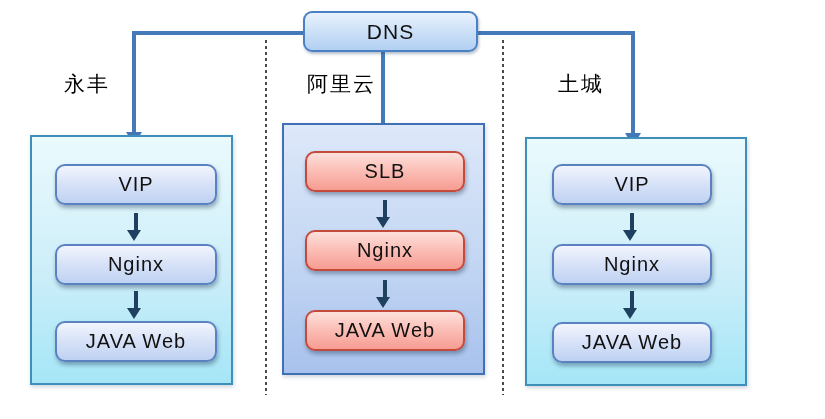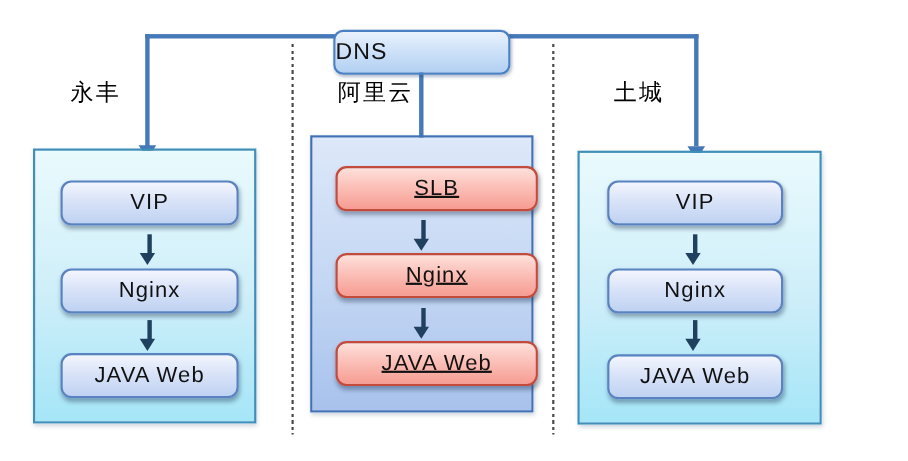--- a/index.html
+++ b/index.html
@@ -5,25 +5,25 @@
   html,body{margin:0;padding:0;background:#ffffff;}
   .canvas{
     position:relative;
     width:825px;height:419px;
     background:#ffffff;
     font-family:"Liberation Sans","DejaVu Sans",sans-serif;
     overflow:hidden;
   }
   
   .dns-box{
-    position:absolute;left:303px;top:27px;width:161px;height:41px;
+    position:absolute;left:303px;top:11px;width:175px;height:41px;
     border:2px solid #4a80c4;border-radius:9px;
     background:linear-gradient(180deg,#e9f2fd 0%,#cfe2f8 45%,#b2d0f2 100%);
     box-shadow:1px 2px 3px rgba(40,70,110,0.35);
-    display:flex;align-items:center;justify-content:flex-start;
+    display:flex;align-items:center;justify-content:center;
     font-size:21px;color:#111;letter-spacing:1px;
     box-sizing:border-box;z-index:5;
   }
   
   .conn{position:absolute;background:#4579b8;z-index:2;}
   .conn-h-left{left:132px;top:31px;width:173px;height:4px;}
   .conn-v-left{left:132px;top:31px;width:4px;height:102px;}
   .conn-v-mid{left:381px;top:50px;width:4px;height:85px;}
   .conn-h-right{left:462px;top:31px;width:173px;height:4px;}
   .conn-v-right{left:631px;top:31px;width:4px;height:102px;}
@@ -77,21 +77,21 @@
   }
   .node-blue{
     border:2px solid #5b82c0;
     background:linear-gradient(180deg,#f2f5fd 0%,#d9e3f8 45%,#bfd2f2 100%);
   }
   .node-red{
     border:2px solid #c44a3c;
     background:linear-gradient(180deg,#fde0db 0%,#fbc0b8 45%,#f79c92 100%);
   }
   .col-yf .node{left:23px;width:162px;}
-  .col-al .node{left:21px;width:184px;text-decoration:underline;}
+  .col-al .node{left:21px;width:160px;}
   .col-tc .node{left:25px;width:160px;}
   .col-yf .n1{top:27px;}  .col-yf .n2{top:107px;} .col-yf .n3{top:184px;}
   .col-al .n1{top:26px;}  .col-al .n2{top:105px;} .col-al .n3{top:185px;}
   .col-tc .n1{top:25px;}  .col-tc .n2{top:105px;} .col-tc .n3{top:183px;}
   
   .flow-line{position:absolute;width:4px;height:19px;background:#20405f;}
   .flow-head{
     position:absolute;width:0;height:0;
     border-left:7px solid transparent;border-right:7px solid transparent;
     border-top:11px solid #20405f;

